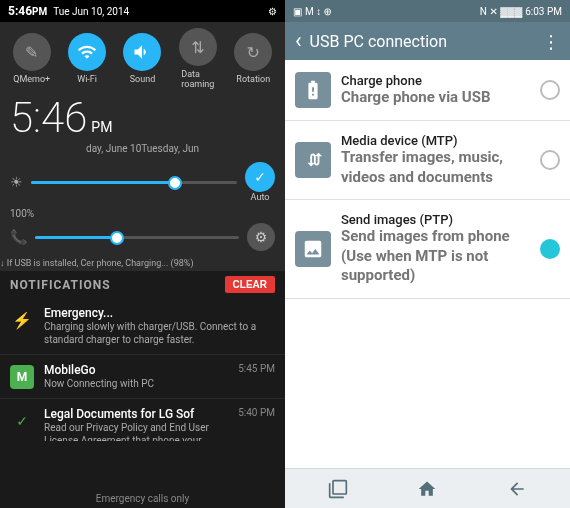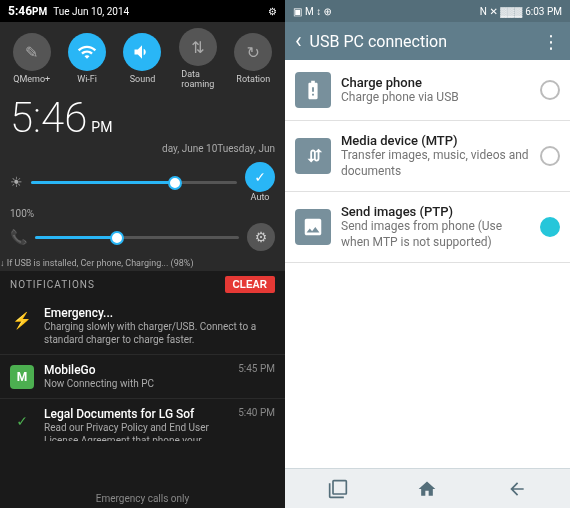--- a/index.html
+++ b/index.html
@@ -119,21 +119,21 @@
       font-size: 14px;
     }
     .auto-label { font-size: 9px; color: #ccc; }
 
     .date-row {
       padding: 2px 10px;
       background: #2a2a2a;
       font-size: 10px;
       color: #aaa;
       display: flex;
-      justify-content: flex-end;
+      justify-content: center;
     }
     .brightness-pct { font-size: 10px; color: #aaa; padding-left: 10px; background: #2a2a2a; }
 
     .volume-row {
       display: flex;
       align-items: center;
       padding: 4px 10px;
       background: #2a2a2a;
       gap: 8px;
     }
@@ -158,23 +158,23 @@
     }
 
     .notifications-header {
       display: flex;
       justify-content: space-between;
       align-items: center;
       padding: 5px 10px;
       background: #1a1a1a;
     }
     .notifications-title {
-      font-size: 10px;
+      font-size: 12px;
       color: #aaa;
-      font-weight: normal;
+      font-weight: bold;
       letter-spacing: 1px;
     }
     .clear-btn {
       background: #e53935;
       color: #fff;
       font-size: 10px;
       font-weight: bold;
       padding: 3px 8px;
       border-radius: 2px;
       border: none;
@@ -268,21 +268,21 @@
       border-radius: 4px;
       display: flex;
       align-items: center;
       justify-content: center;
       color: #fff;
       font-size: 18px;
       flex-shrink: 0;
     }
     .usb-option-text { flex: 1; }
     .usb-option-title { font-size: 13px; color: #212121; font-weight: 500; }
-    .usb-option-desc { font-size: 12px; color: #757575; line-height: 1.3; }
+    .usb-option-desc { font-size: 15px; color: #757575; line-height: 1.3; font-weight: bold; }
     .radio-btn {
       width: 20px;
       height: 20px;
       border-radius: 50%;
       border: 2px solid #bbb;
       background: #fff;
       flex-shrink: 0;
     }
     .radio-btn.selected {
       border-color: #26c6da;

